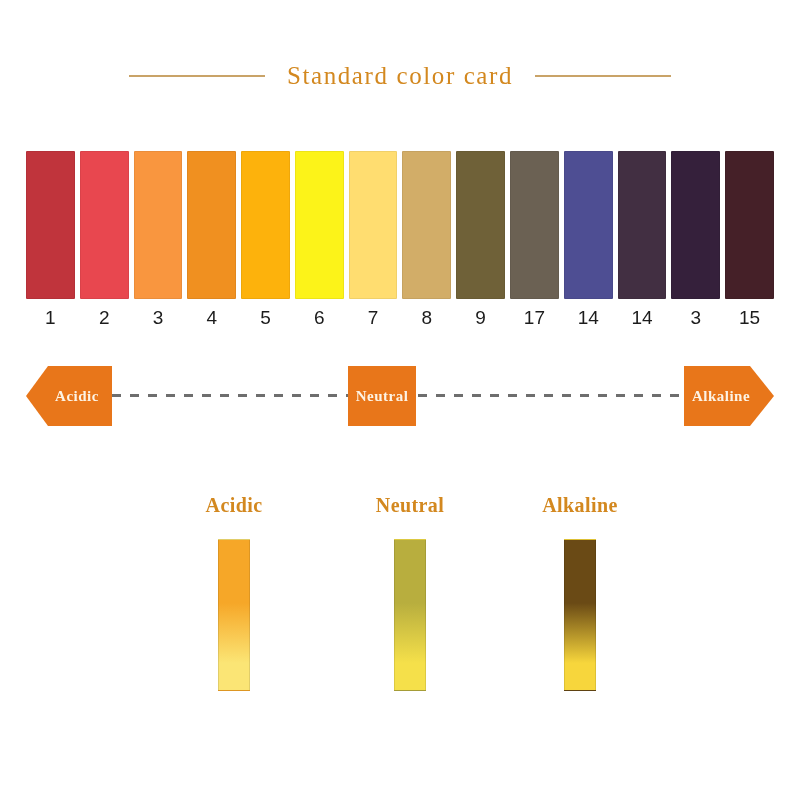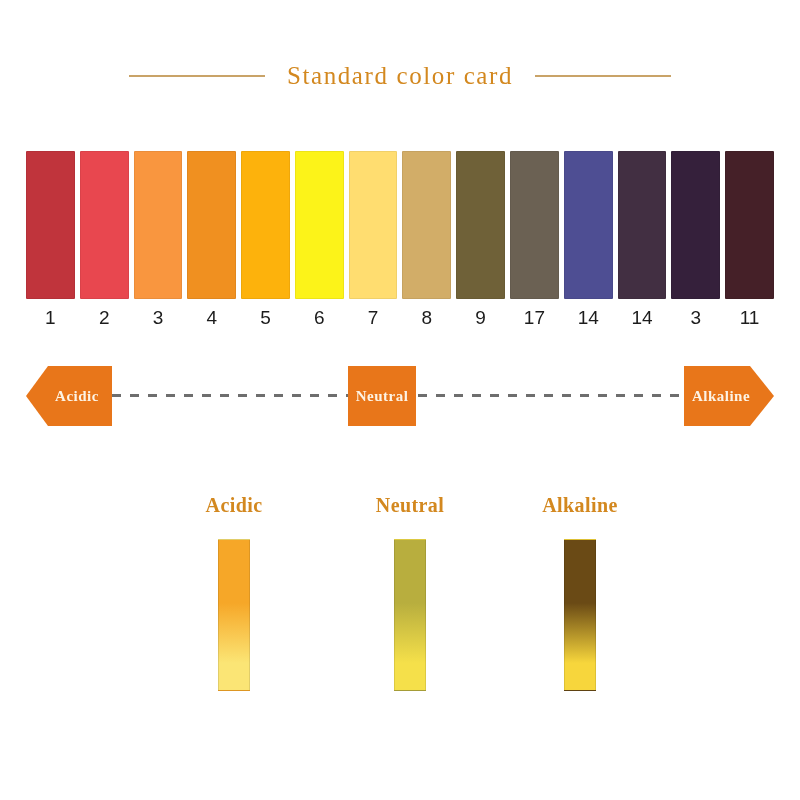--- a/index.html
+++ b/index.html
@@ -195,21 +195,21 @@
     <div class="number-cell">4</div>
     <div class="number-cell">5</div>
     <div class="number-cell">6</div>
     <div class="number-cell">7</div>
     <div class="number-cell">8</div>
     <div class="number-cell">9</div>
     <div class="number-cell">17</div>
     <div class="number-cell">14</div>
     <div class="number-cell">14</div>
     <div class="number-cell">3</div>
-    <div class="number-cell">11</div>
+    <div class="number-cell">15</div>
   </div>
 
 <div class="scale-band">
   <div class="dash-line"></div>
   <div class="tag tag-acidic" style="background: rgb(232, 118, 26);">
     <span>Acidic</span>
   </div>
   <div class="tag tag-neutral" style="background: rgb(232, 118, 26);">
     <span>Neutral</span>
   </div>

